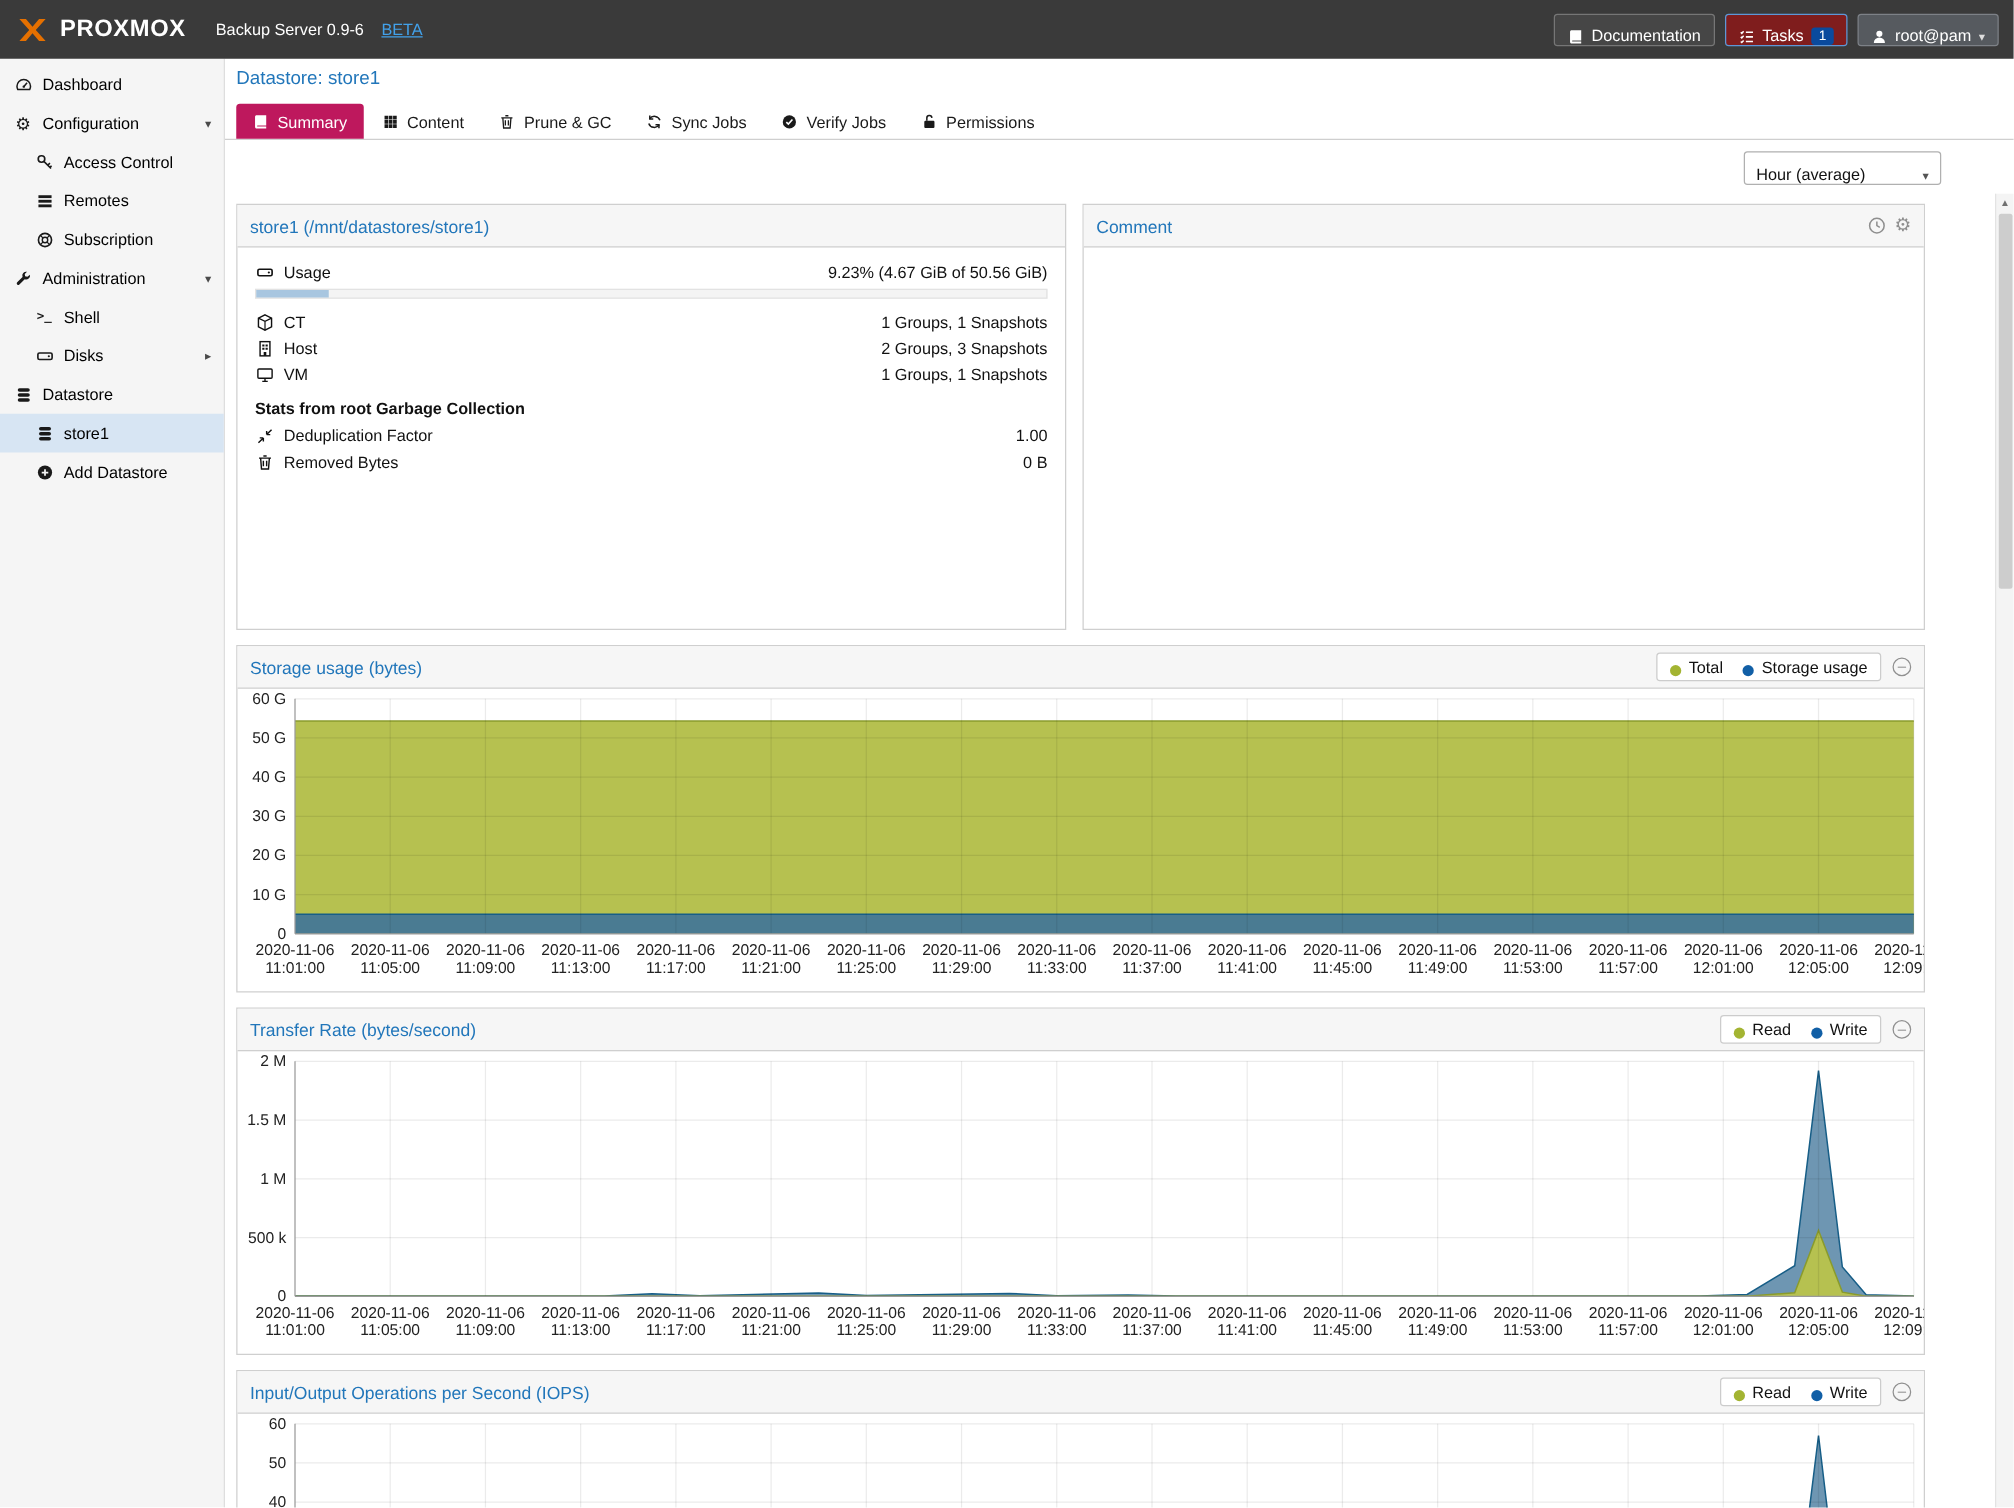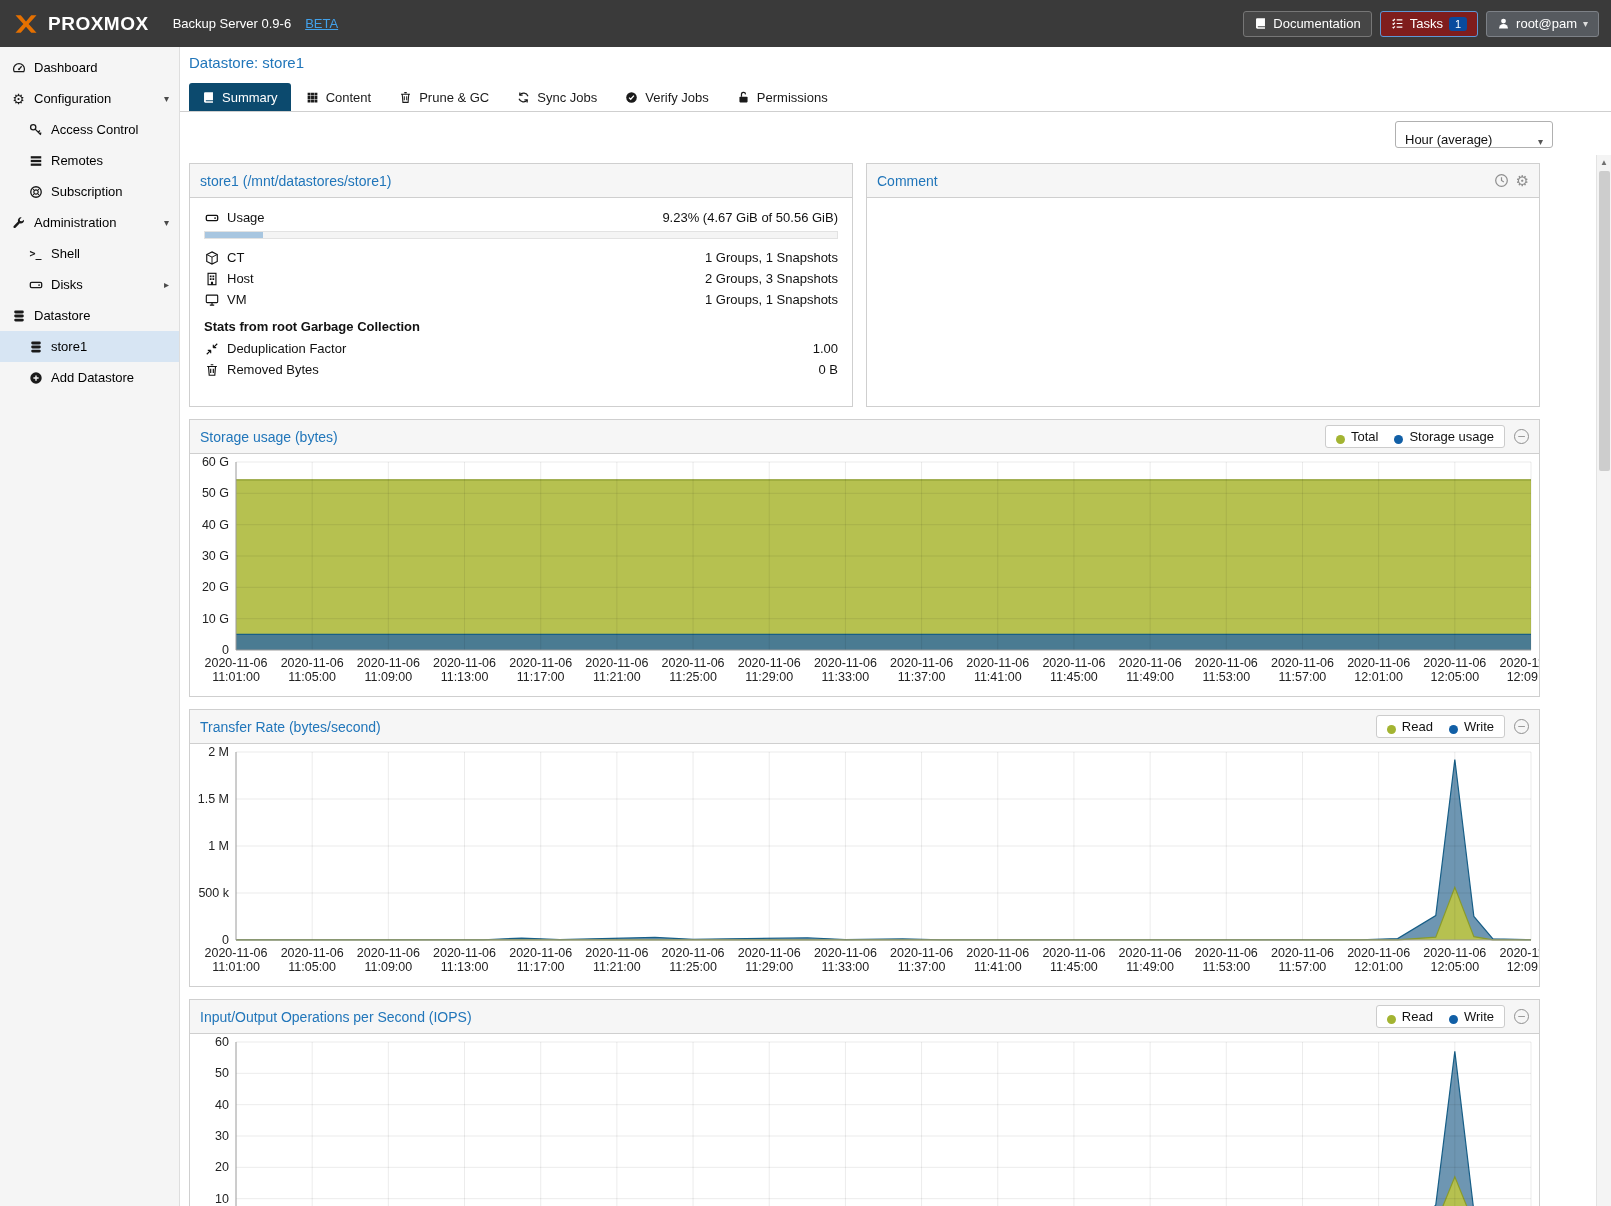--- a/index.html
+++ b/index.html
@@ -7,21 +7,21 @@
   body{font-family:"Liberation Sans",sans-serif;font-size:13px;color:#111;background:#fff;position:relative}
   button{font-family:inherit}
 
   
   .app-header{position:absolute;top:0;left:0;right:0;height:47px;background:#3a3a3a;display:flex;align-items:center;padding:18px 12px;z-index:10}
   .brand{display:flex;align-items:center;gap:8px}
   .brand-text{color:#fff;font-weight:bold;font-size:19px;letter-spacing:.5px}
   .product{color:#fff;font-size:13px;margin-left:16px}
   .beta{color:#42a1ea;font-size:13px;text-decoration:underline;cursor:pointer;margin-left:6px}
   .header-actions{margin-left:auto;display:flex;gap:8px;align-items:center}
-  .hbtn{display:flex;align-items:center;gap:6px;height:26px;padding:0 10px;border-radius:3px;font-size:13px;color:#fff;cursor:pointer;border:1px solid transparent;background:none}
+  .hbtn{display:flex;align-items:flex-end;gap:6px;height:26px;padding:0 10px;border-radius:3px;font-size:13px;color:#fff;cursor:pointer;border:1px solid transparent;background:none}
   .hbtn.doc{background:#464646;border-color:#767676}
   .hbtn.tasks{background:#7f1d1d;border-color:#5e97d6}
   .hbtn .badge{background:#0a4a9d;border-radius:3px;padding:1px 6px;font-size:11px;color:#fff}
   .hbtn.user{background:#565a5f;border-color:#7d8187}
   .hcaret{font-size:10px;color:#ddd}
 
   
   .sidebar{position:absolute;top:47px;left:0;width:180px;bottom:0;background:#f5f5f5;border-right:1px solid #dedede;padding-top:5px}
   .nav-item{position:relative;display:flex;align-items:center;height:31px;padding:0 10px;cursor:pointer;color:#000;font-size:13px}
   .nav-item.lvl1{padding-left:27px}
@@ -30,26 +30,26 @@
   .nav-caret{position:absolute;right:10px;color:#4a4a4a;font-size:10px}
   .term{font-family:"DejaVu Sans Mono",monospace;font-weight:bold;font-size:10px}
   .gear-glyph{font-size:14px;line-height:1}
 
   
   .main{position:absolute;left:180px;top:47px;right:0;bottom:0;background:#fff}
   .page-title{position:absolute;top:7px;left:9px;font-size:15px;color:#2176ba}
   .tabbar{position:absolute;top:36px;left:0;right:0;height:29px;border-bottom:1px solid #cfcfcf;display:flex;align-items:flex-end;padding-left:9px;gap:2px}
   .tab{display:flex;align-items:center;gap:7px;height:28px;padding:0 13px;font-size:13px;color:#1a1a1a;cursor:pointer;border-radius:3px 3px 0 0}
   .tab .ticon{display:inline-flex;align-items:center}
-  .tab.active{background:#0c4a6e;color:#fff}
+  .tab.active{background:#be185d;color:#fff}
   .combo{position:absolute;top:74px;right:58px;width:158px;height:27px;border:1px solid #b0b0b0;border-radius:3px;background:#fff;display:flex;align-items:flex-end;padding:0 9px;font-size:13px;cursor:pointer}
   .combo .trigger{margin-left:auto;color:#555;font-size:10px}
 
   .content{position:absolute;top:116px;left:9px;width:1351px}
-  .row1{display:flex;gap:13px;height:244px;margin-bottom:12px}
+  .row1{display:flex;gap:13px;height:341px;margin-bottom:12px}
   .panel{border:1px solid #cfcfcf;background:#fff;display:flex;flex-direction:column}
   .panel.store{width:664px}
   .panel.comment{width:674px}
   .phead{height:34px;background:#f6f6f6;border-bottom:1px solid #cfcfcf;display:flex;align-items:center;padding:0 10px;flex:none}
   .ptitle{color:#2176ba;font-size:14px;white-space:nowrap}
   .pbody{flex:1;padding:9px 14px;overflow:hidden}
   .urow{display:flex;align-items:center;height:21px;font-size:13px}
   .ricon{width:16px;display:inline-flex;justify-content:center;align-items:center;margin-right:7px;color:#111;flex:none}
   .rvalue{margin-left:auto}
   .ptrack{height:8px;background:#f4f4f4;border:1px solid #e2e2e2;margin:3px 0 8px}

